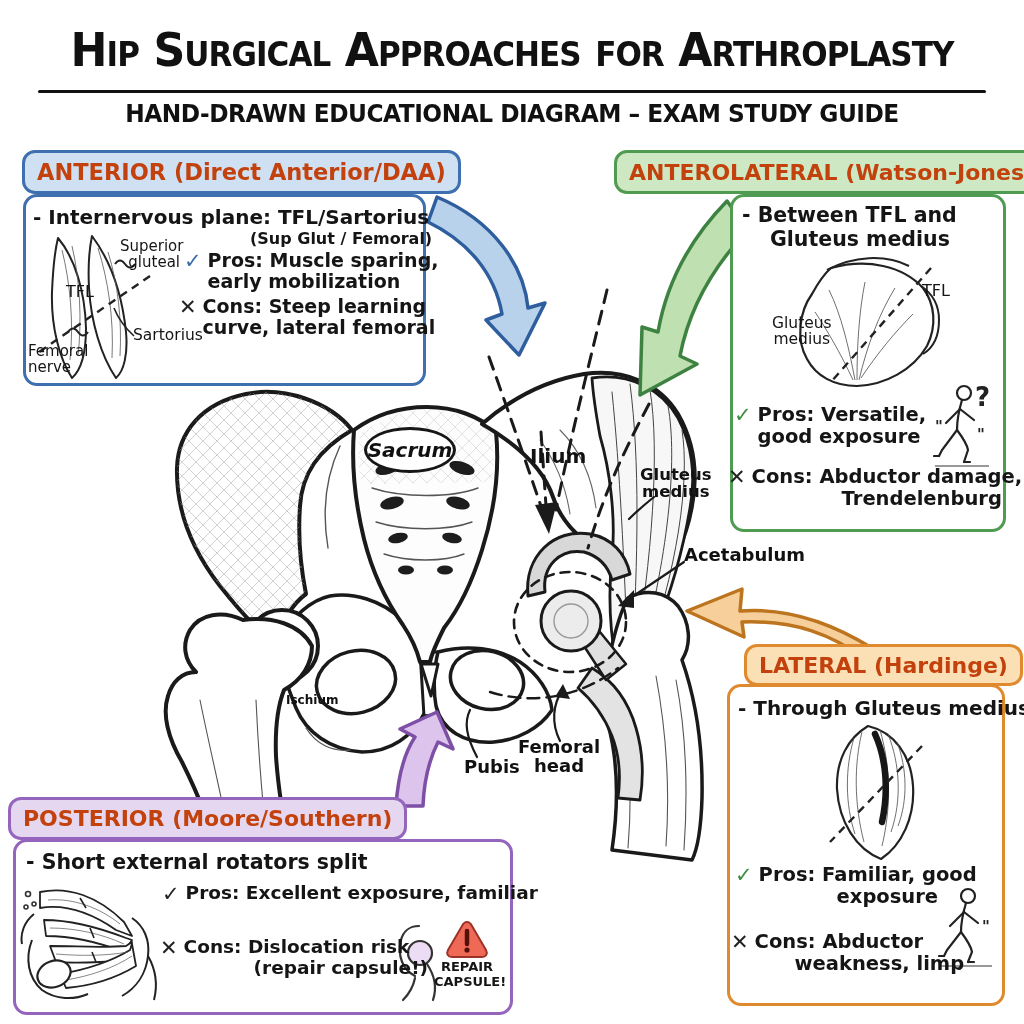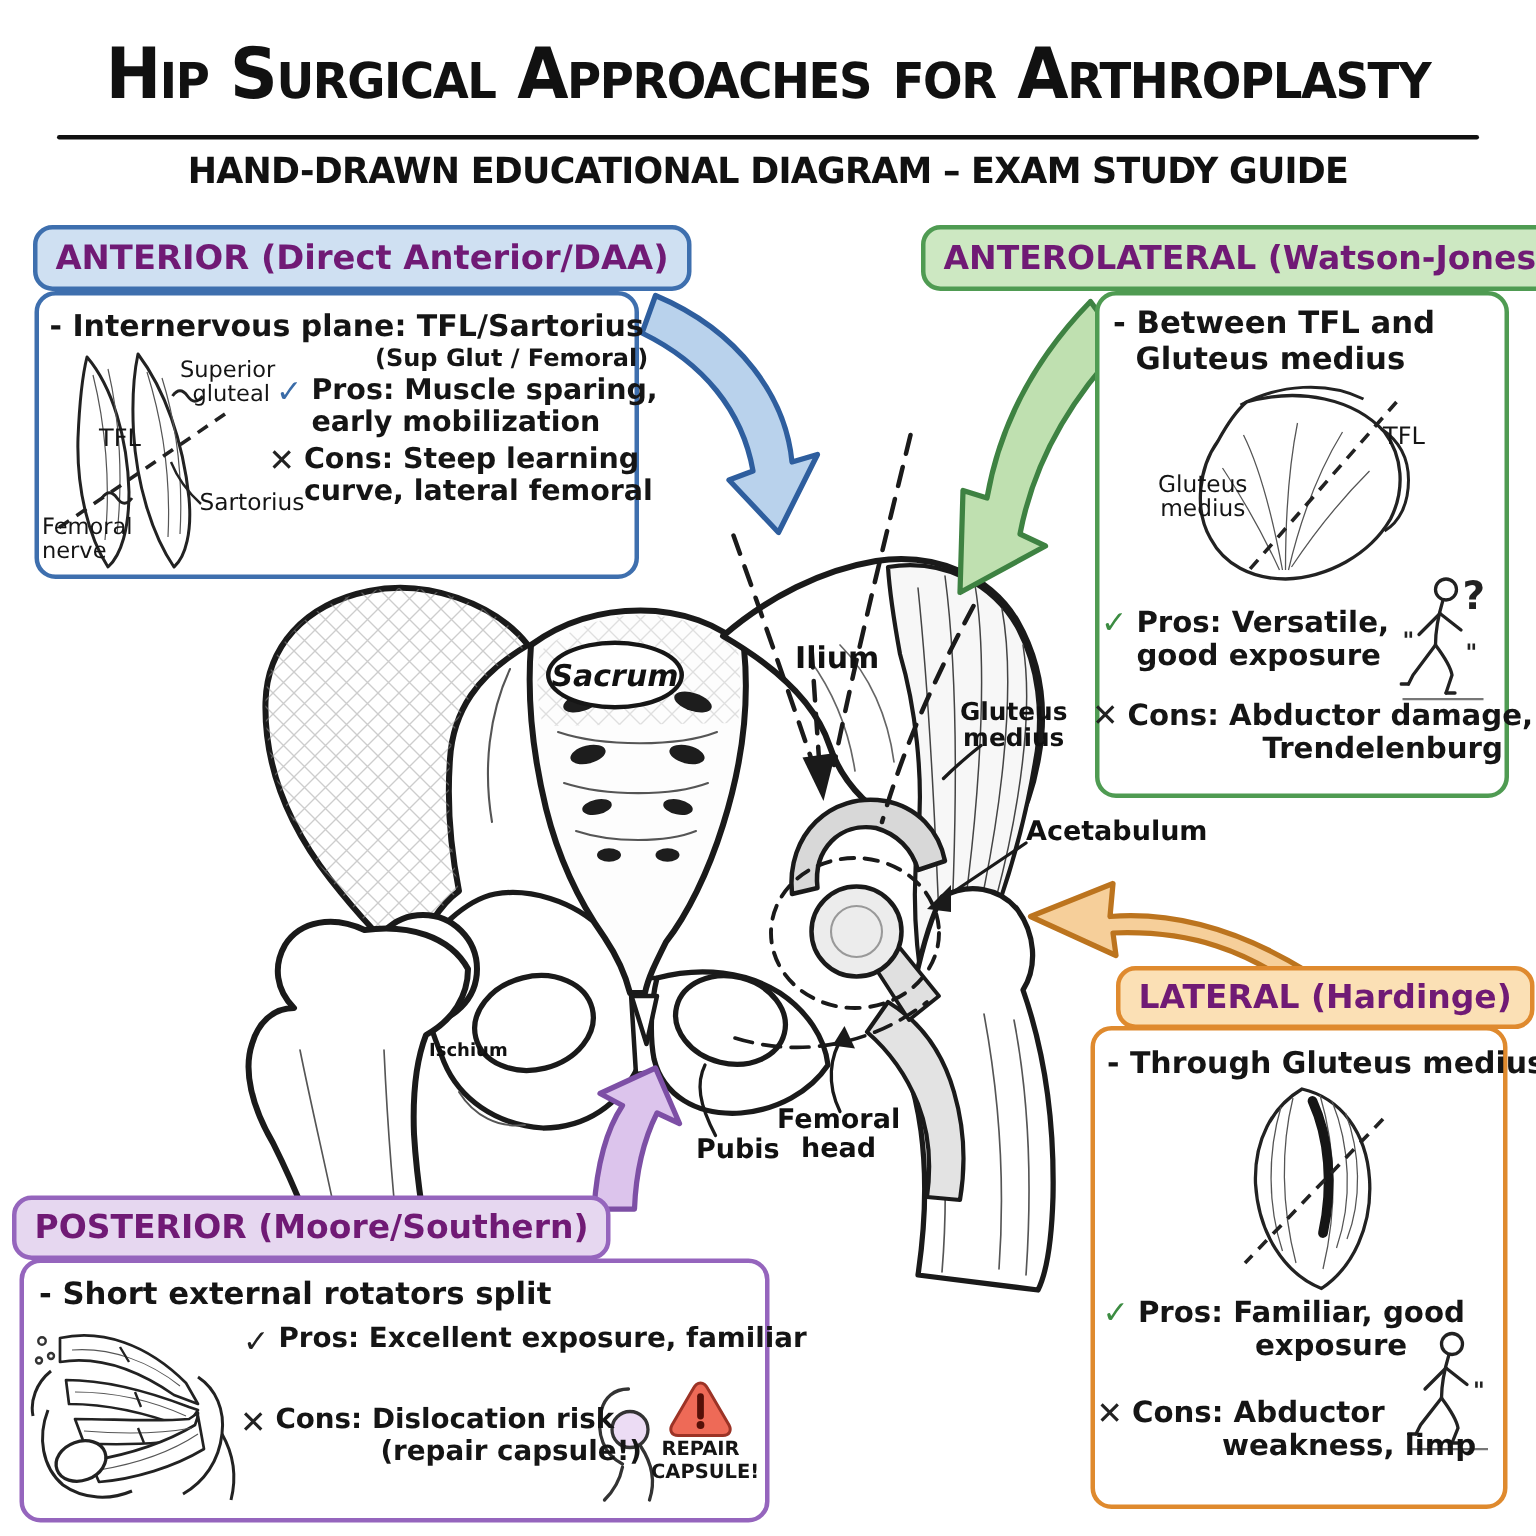--- a/index.html
+++ b/index.html
@@ -7,21 +7,21 @@
        font-family:"DejaVu Sans",sans-serif;color:#151515;overflow:hidden;}
   .abs{position:absolute;}
   
   .title{left:0;top:22px;width:1024px;text-align:center;font-size:47px;font-weight:700;
          font-variant-caps:small-caps;letter-spacing:-1px;transform:scaleX(.94);color:#111;}
   .rule{left:38px;top:90px;width:948px;height:3px;background:#111;border-radius:2px;}
   .subtitle{left:0;top:100px;width:1024px;text-align:center;font-size:24px;font-weight:700;
             letter-spacing:-0.5px;transform:scaleX(.97);color:#111;}
   
   .hdr{display:flex;align-items:center;padding:0 12px;border-radius:13px;font-weight:700;
-       white-space:nowrap;color:#701a75;z-index:6;}
+       white-space:nowrap;color:#c2410c;z-index:6;}
   .bdy{background:#fff;border-radius:14px;z-index:4;}
   .blue-b{border:3.5px solid #3e6fae;} .blue-f{background:#cfe0f2;}
   .green-b{border:3.5px solid #4f9b52;} .green-f{background:#cde8c2;}
   .orange-b{border:3.5px solid #df8a2e;} .orange-f{background:#fbe0b5;}
   .purple-b{border:3.5px solid #9565bd;} .purple-f{background:#e6d7f0;}
   .line{font-weight:700;white-space:nowrap;z-index:6;}
   .pc{display:flex;gap:6px;align-items:flex-start;z-index:6;}
   .mark{font-size:21px;font-weight:700;line-height:1.05;}
   .mk-blue{color:#3a6ca8;} .mk-green{color:#3c8c42;} .mk-dark{color:#222;}
   .pc-lines{font-weight:700;line-height:1.12;white-space:nowrap;}
@@ -163,21 +163,21 @@
     <path d="M 872,648 C 822,617 778,608 740,611 L 742,589 L 687,611 L 744,637
       L 742,622 C 794,620 832,634 868,661 Z" fill="#f6cf9a" stroke="#bc741e" stroke-width="3.5"></path>
     <path d="M 396,806 C 398,776 405,752 415,737 L 400,729 L 437,712 L 453,749
       L 438,742 C 430,758 424,779 423,806 Z" fill="#dcc4ec" stroke="#7d4fa5" stroke-width="3.5"></path>
   </g>
 </svg>
 
 <div class="abs anat oval" style="left:364px;top:427px;width:86px;height:40px;font-size:20px;z-index:3">
     <span>Sacrum</span>
   </div>
-<div class="abs anat" style="left:530px;top:428px;font-size:20px">Ilium</div>
+<div class="abs anat" style="left:530px;top:446px;font-size:20px">Ilium</div>
 <div class="abs anat" style="left:640px;top:466px;font-size:16.5px;text-align:center">
   <div>Gluteus</div>
   <div>medius</div>
 </div>
 <div class="abs anat" style="left:684px;top:546px;font-size:18px">Acetabulum</div>
 <div class="abs anat" style="left:286px;top:694px;font-size:12px">Ischium</div>
 <div class="abs anat" style="left:464px;top:758px;font-size:18px">Pubis</div>
 <div class="abs anat" style="left:518px;top:738px;font-size:18px;text-align:center">
   <div>Femoral</div>
   <div>head</div>
@@ -226,21 +226,21 @@
 <div class="abs ins-label" style="left:133px;top:327px;font-size:15.5px">Sartorius</div>
 <div class="abs ins-label" style="left:28px;top:344px;font-size:15px">
   <div>Femoral</div>
   <div>nerve</div>
 </div>
 
 <div class="abs hdr green-b green-f" style="left:614px;top:150px;height:38px;font-size:22px">ANTEROLATERAL (Watson-Jones)</div>
 <div class="abs bdy green-b" style="left:730px;top:194px;width:270px;height:332px"></div>
 <div class="abs line" style="left:742px;top:203px;font-size:20.5px">
   <div>- Between TFL and</div>
-  <div style="margin-left:15px">Gluteus medius</div>
+  <div style="margin-left:28px">Gluteus medius</div>
 </div>
 <svg style="left:735px;top:252px;z-index:5" width="235" height="150" viewBox="0 0 235 150">
   <path d="M 96,16 C 132,6 168,14 188,36 C 200,52 202,74 192,94
     C 178,118 150,133 122,134 C 99,134 81,124 72,107 C 61,88 64,60 77,42 C 83,31 89,22 96,16 Z" fill="#fff" stroke="#222" stroke-width="2.2" stroke-linejoin="round"></path>
   <path d="M 92,18 C 118,4 150,2 174,14" fill="none" stroke="#222" stroke-width="2"></path>
   <g fill="none" stroke="#555" stroke-width="0.85">
     <path d="M 120,128 C 114,96 106,62 94,38"></path>
     <path d="M 122,128 C 122,94 124,60 130,30"></path>
     <path d="M 124,128 C 132,94 144,62 160,36"></path>
     <path d="M 118,128 C 106,102 92,78 80,60"></path>
@@ -304,21 +304,21 @@
   <span class="mark mk-green">✓</span>
   <div class="pc-lines" style="font-size:19.5px">
     <div>Pros: Familiar, good</div>
     <div style="margin-left:78px">exposure</div>
   </div>
 </div>
 <div class="abs pc" style="left:731px;top:931px">
   <span class="mark mk-dark">✕</span>
   <div class="pc-lines" style="font-size:19.5px">
     <div>Cons: Abductor</div>
-    <div style="margin-left:60px">weakness, limp</div>
+    <div style="margin-left:40px">weakness, limp</div>
   </div>
 </div>
 <svg style="left:938px;top:886px;z-index:5" width="56" height="82" viewBox="0 0 56 82">
   <g fill="none" stroke="#222" stroke-width="2.2" stroke-linecap="round">
     <circle cx="30" cy="10" r="7" fill="#fff"></circle>
     <path d="M 28,17 C 25,27 23,36 23,46"></path>
     <path d="M 26,26 L 12,40"></path>
     <path d="M 26,26 L 40,37"></path>
     <path d="M 23,46 L 9,64 L 6,70"></path>
     <path d="M 23,46 C 29,54 33,60 34,66 L 30,76"></path>

